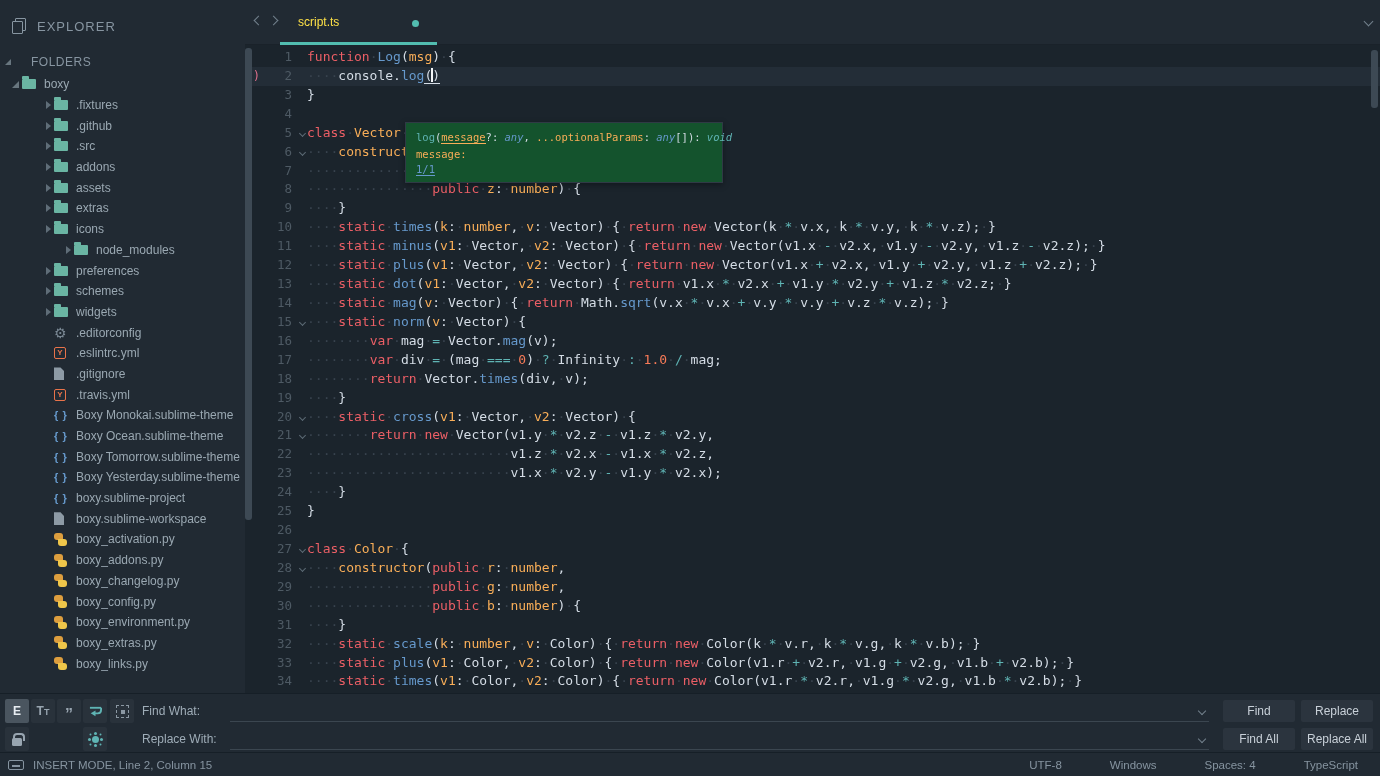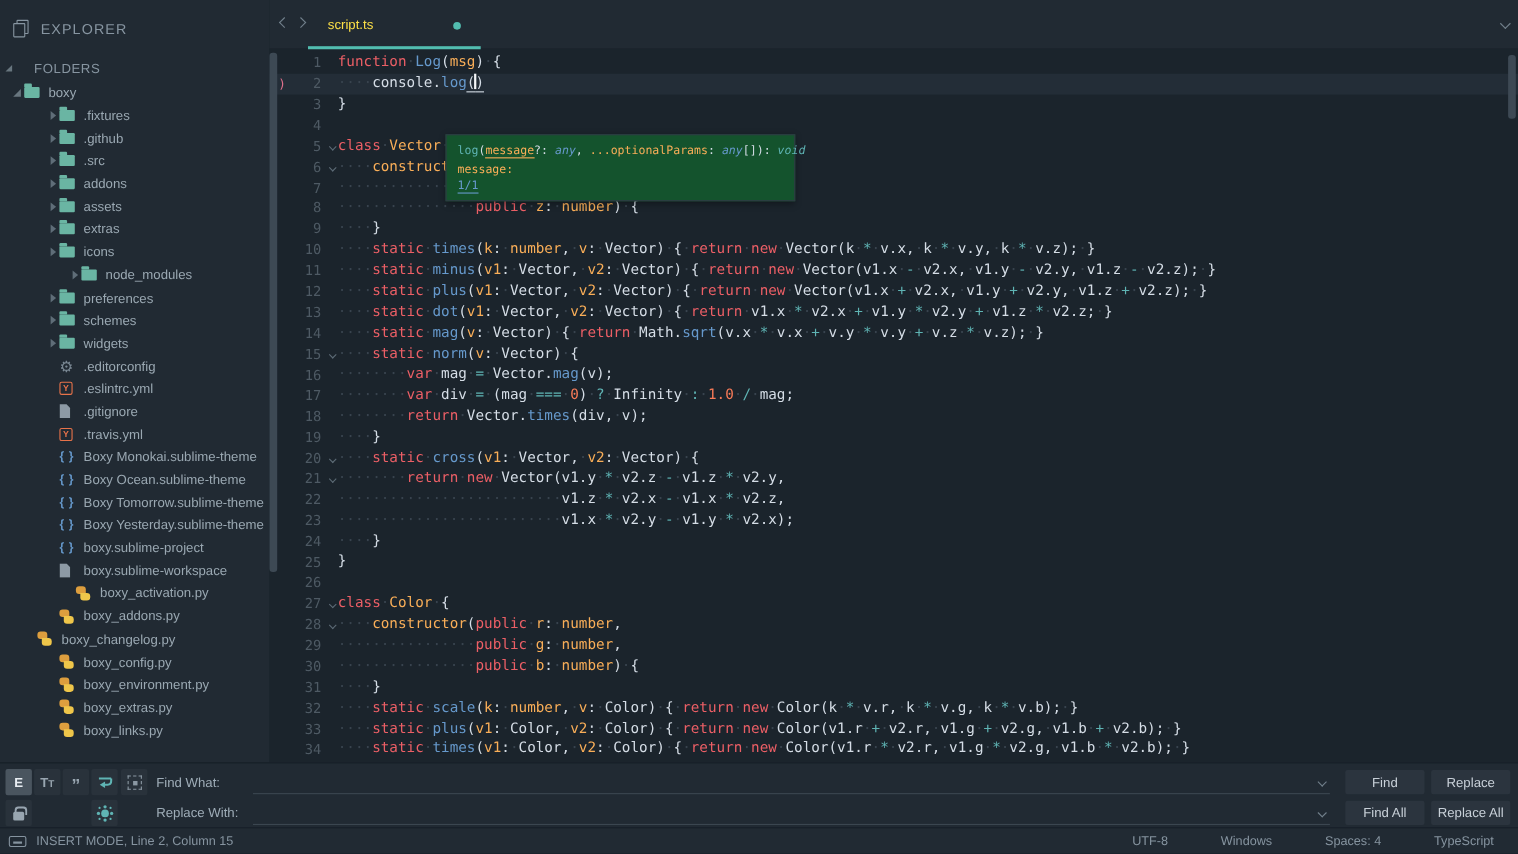--- a/index.html
+++ b/index.html
@@ -332,35 +332,35 @@
             </span>
             <span>boxy.sublime-project</span>
           </div>
           <div class="sb-item" style="padding-left: 42px;">
             <span class="arrow-slot"></span>
             <span class="ico-slot">
               <span class="ic-file"></span>
             </span>
             <span>boxy.sublime-workspace</span>
           </div>
-          <div class="sb-item" style="padding-left: 57px;">
+          <div class="sb-item" style="padding-left: 42px;">
             <span class="arrow-slot"></span>
             <span class="ico-slot">
               <span class="ic-py"></span>
             </span>
             <span>boxy_activation.py</span>
           </div>
           <div class="sb-item" style="padding-left: 42px;">
             <span class="arrow-slot"></span>
             <span class="ico-slot">
               <span class="ic-py"></span>
             </span>
             <span>boxy_addons.py</span>
           </div>
-          <div class="sb-item" style="padding-left: 22px;">
+          <div class="sb-item" style="padding-left: 42px;">
             <span class="arrow-slot"></span>
             <span class="ico-slot">
               <span class="ic-py"></span>
             </span>
             <span>boxy_changelog.py</span>
           </div>
           <div class="sb-item" style="padding-left: 42px;">
             <span class="arrow-slot"></span>
             <span class="ico-slot">
               <span class="ic-py"></span>

